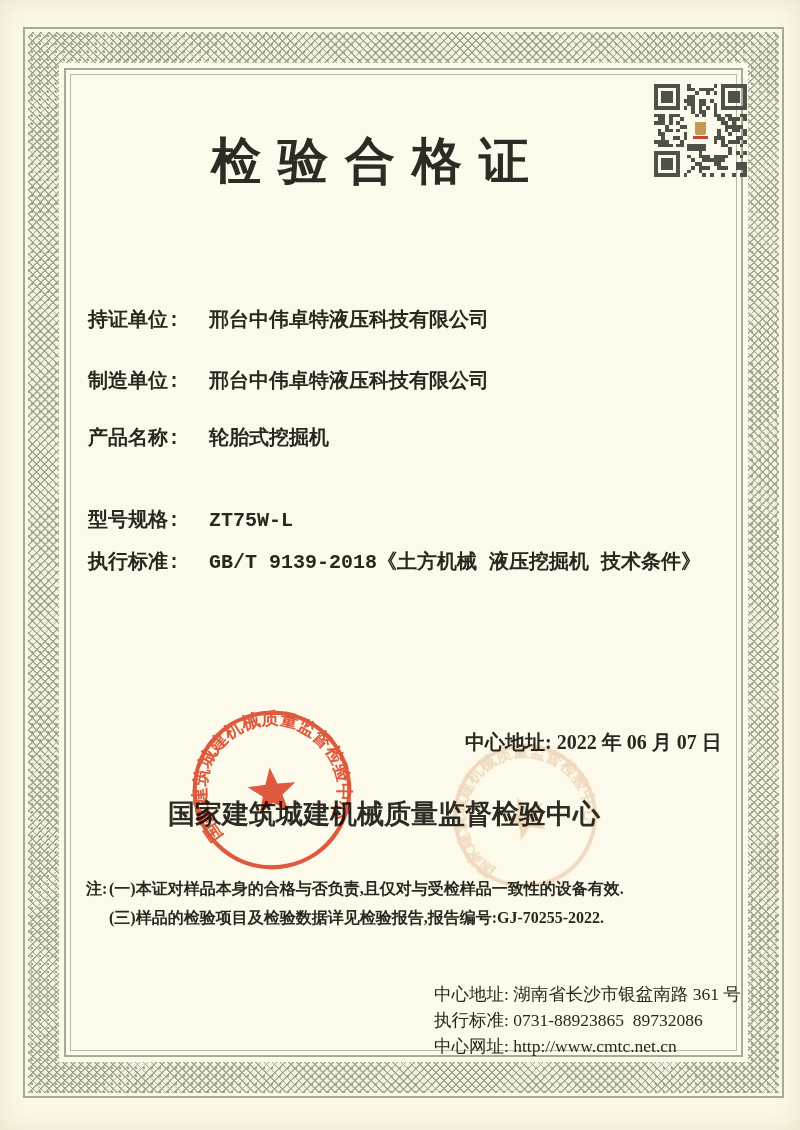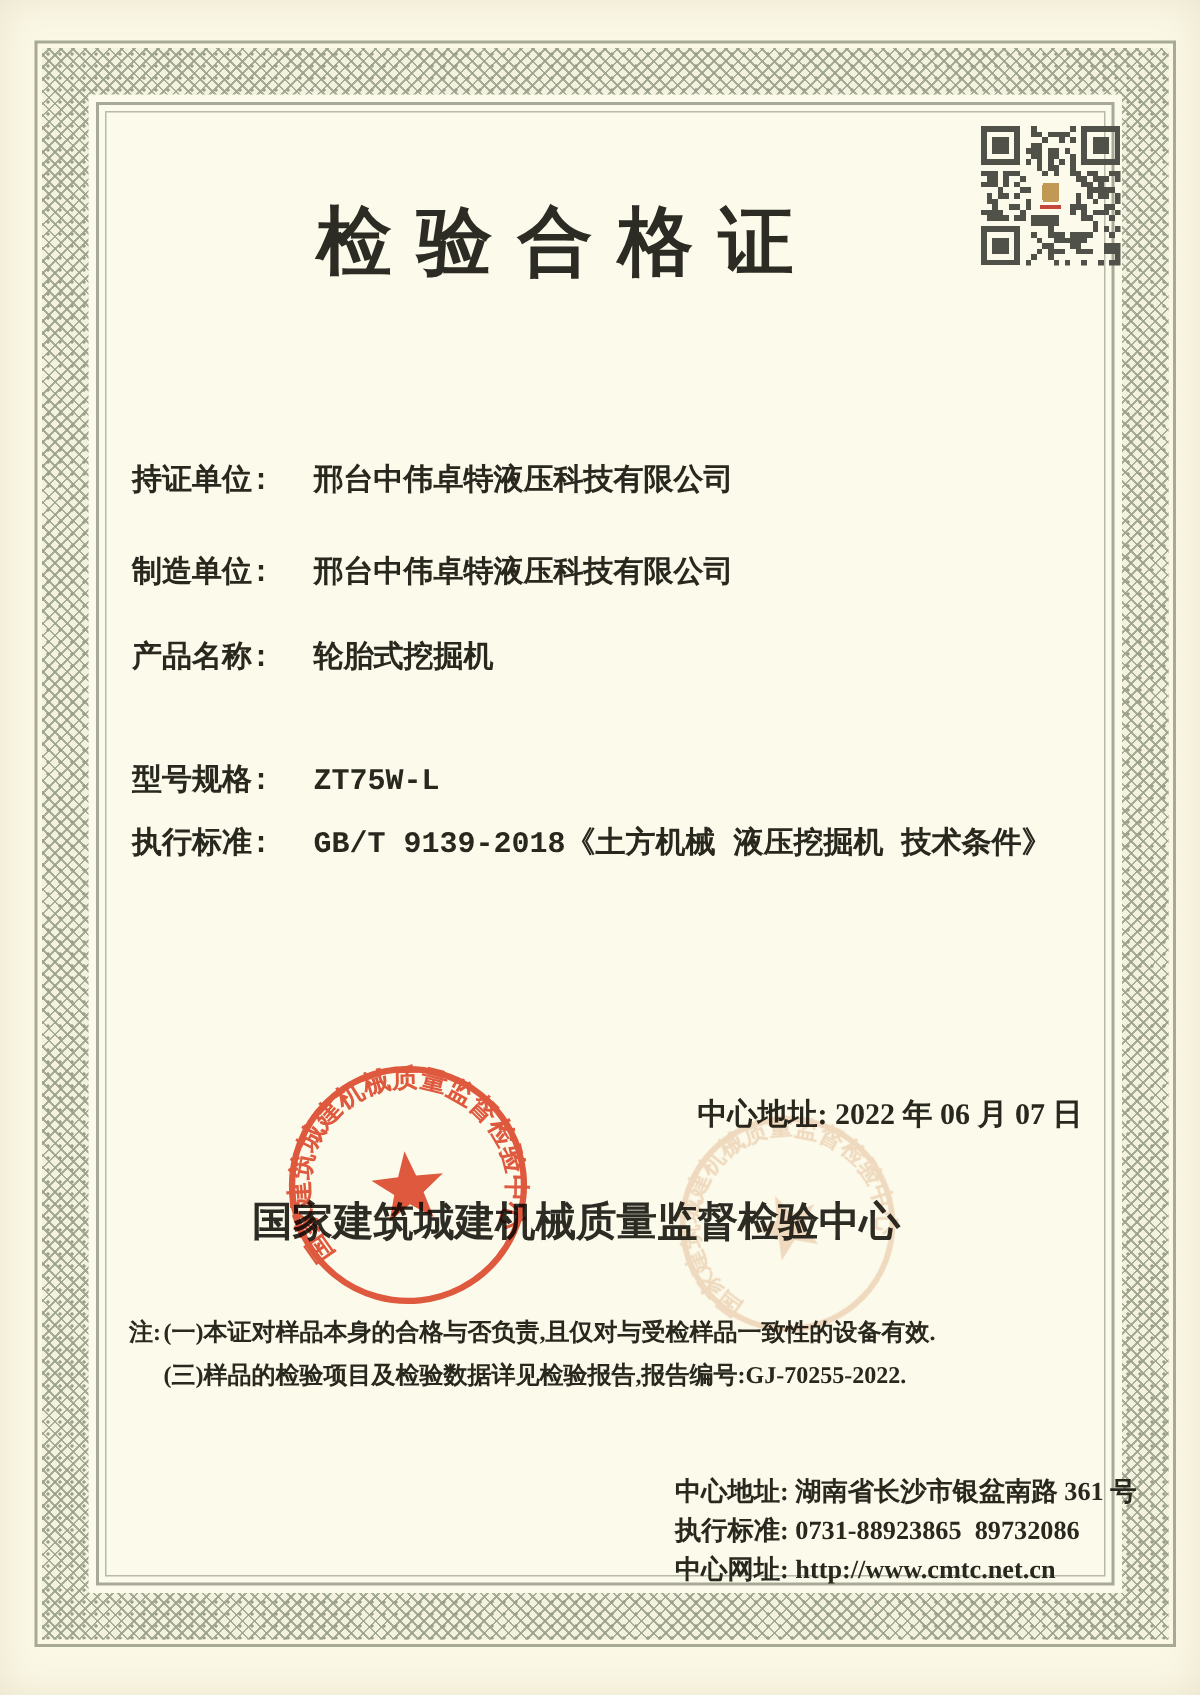--- a/index.html
+++ b/index.html
@@ -36,22 +36,22 @@
   .field { position:absolute; left:88px; font-size:20px; font-weight:700; white-space:nowrap;font-family:Liberation Mono, monospace; }
   .flabel { display:inline-block; width:109px; }
   .statement { position:absolute; left:178px; top:642px; font-size:20px; font-weight:600; }
   .daterow { position:absolute; left:465px; top:729px; font-size:20px; font-weight:700; white-space:nowrap; }
   .authority { position:absolute; left:168px; top:796px; font-size:27px; font-weight:700;
     letter-spacing:0; white-space:nowrap; color:#2d2c24; }
   .notes { position:absolute; left:86px; top:874px; width:648px; font-size:16px;
     line-height:29px; font-weight:700; }
   .note-line { position:relative; padding-left:23px; white-space:nowrap; }
   .note-prefix { position:absolute; left:0; top:0; }
-  .footer { position:absolute; left:450px; top:981px; font-size:17.5px; line-height:26px;
-    font-weight:700; white-space:nowrap; }
+  .footer { position:absolute; left:434px; top:981px; font-size:17.5px; line-height:26px;
+    font-weight:400; white-space:nowrap; }
   .footer-value { white-space:pre-wrap; }
 
   
   .stamp { position:absolute; mix-blend-mode:multiply; z-index:5; pointer-events:none; }
   .stamp svg { width:100%; height:100%; display:block; }
   .stamp-red { left:188px; top:706px; width:168px; height:168px;
     color:var(--stamp-red, #dd4429); opacity:.88; transform:rotate(-6deg); }
   .stamp-faint { left:449px; top:740px; width:152px; height:152px;
     color:#d79b6e; opacity:.33; transform:rotate(-24deg); filter:blur(.4px); }
 </style>

